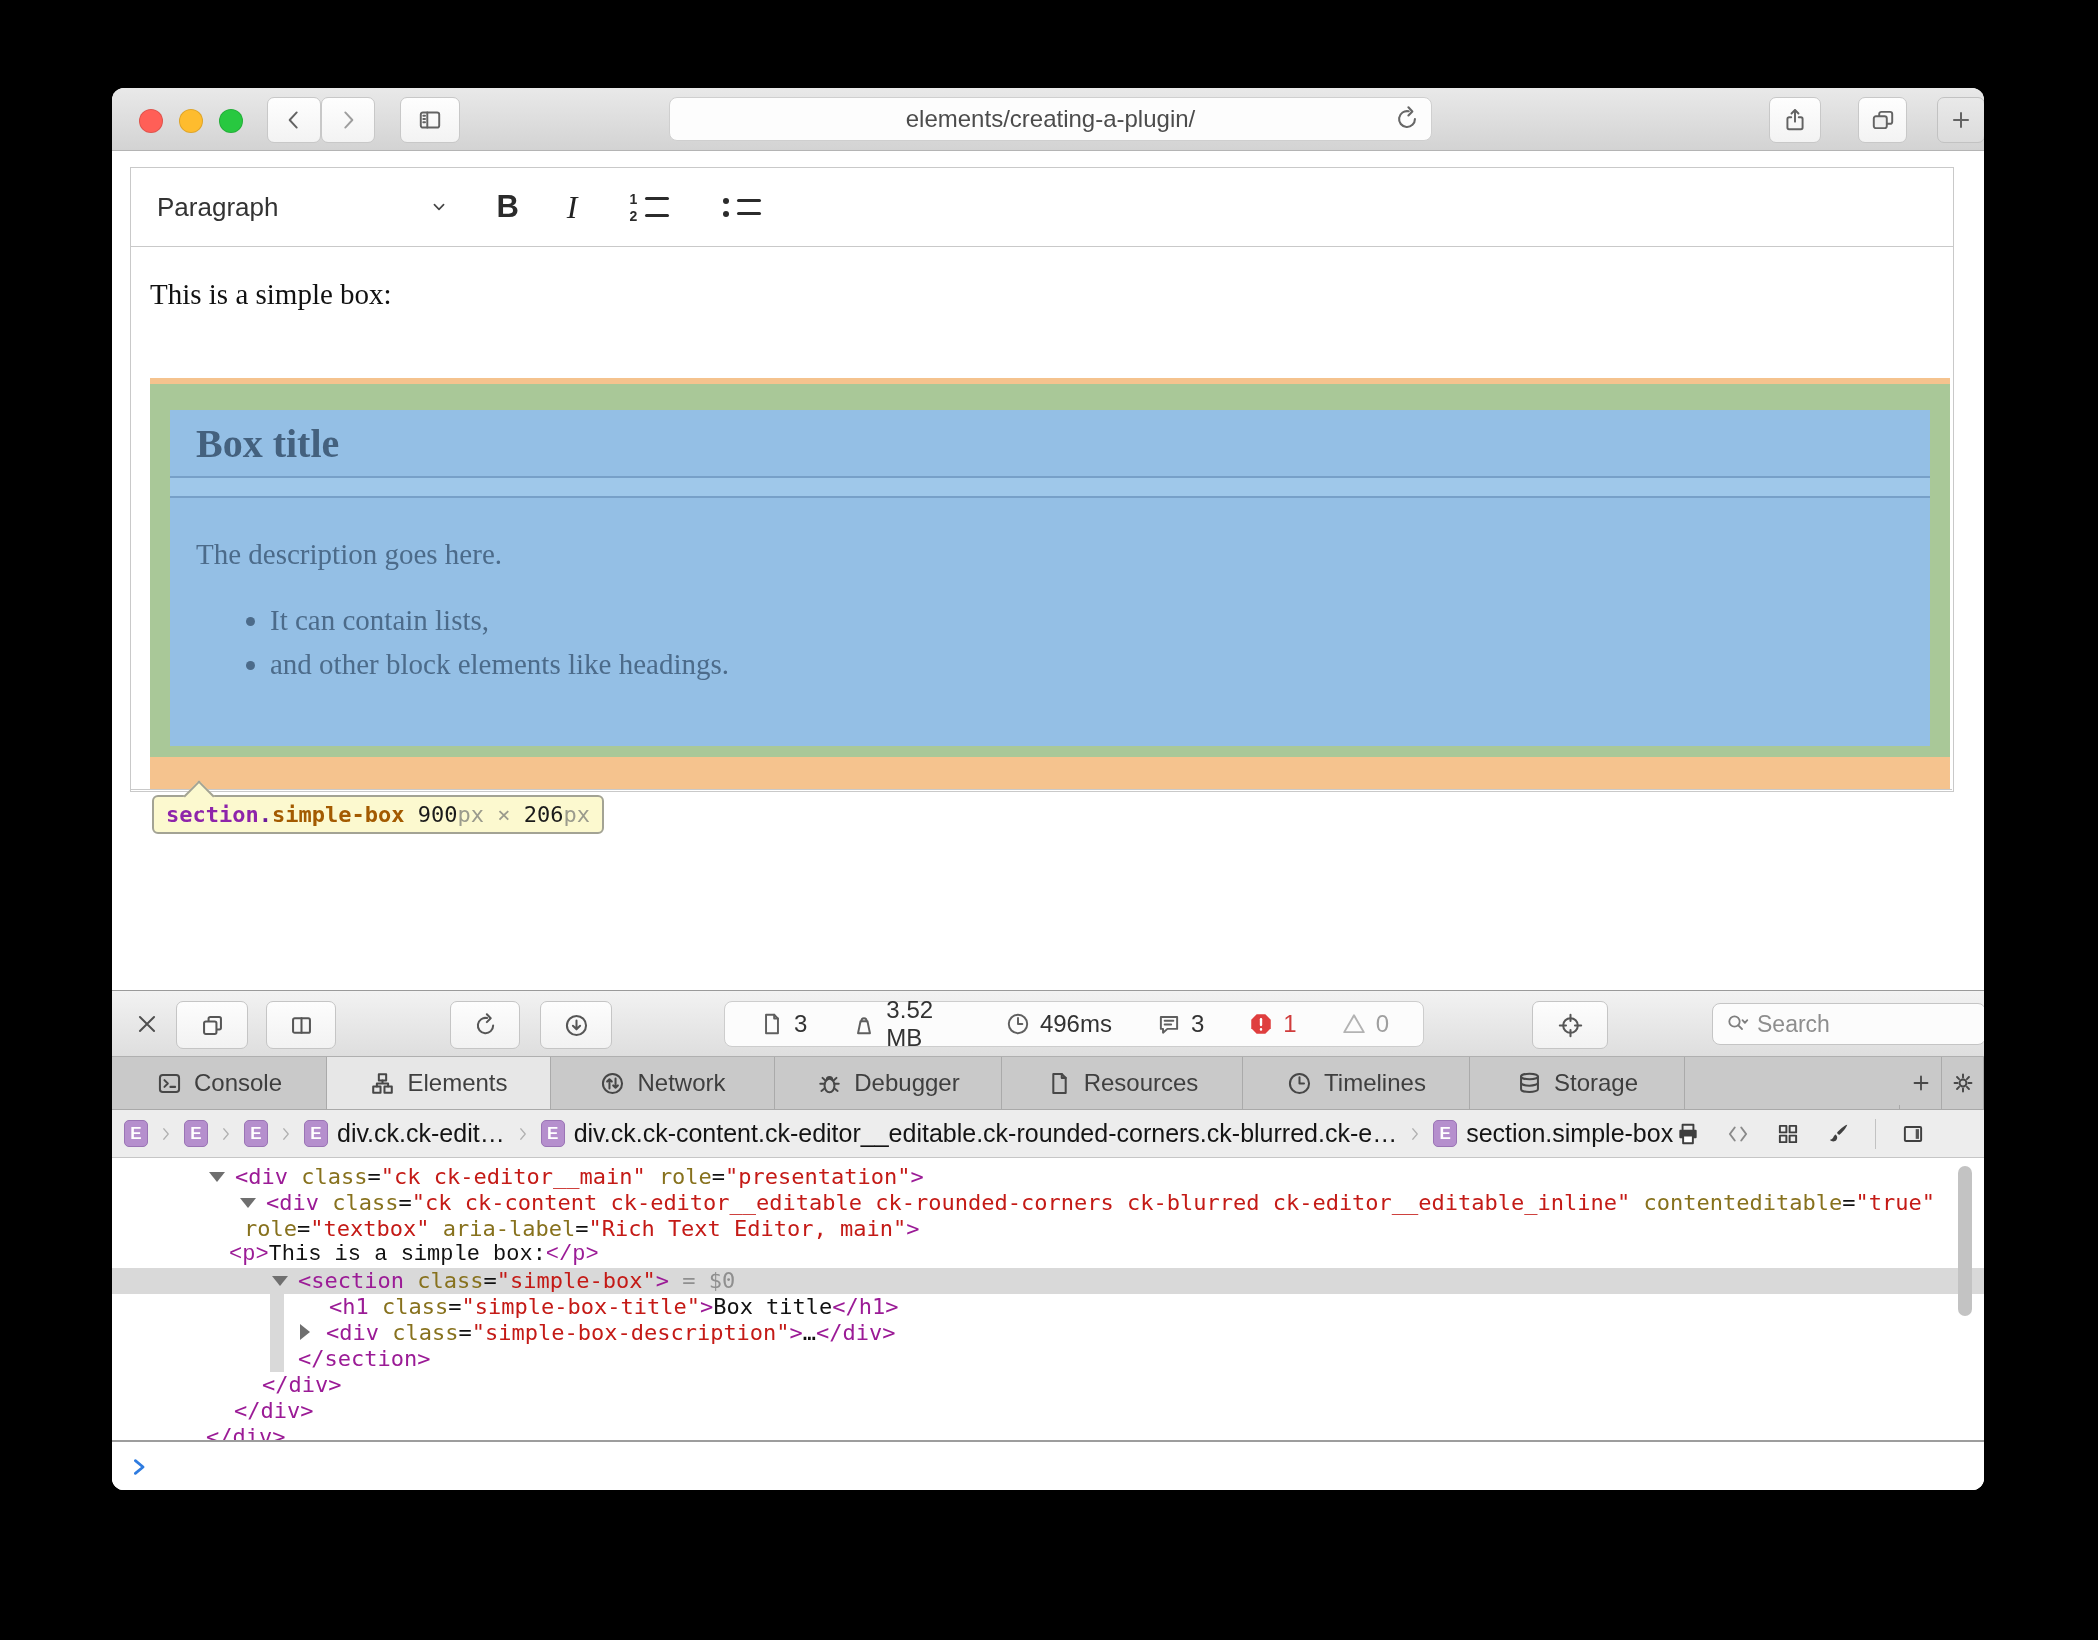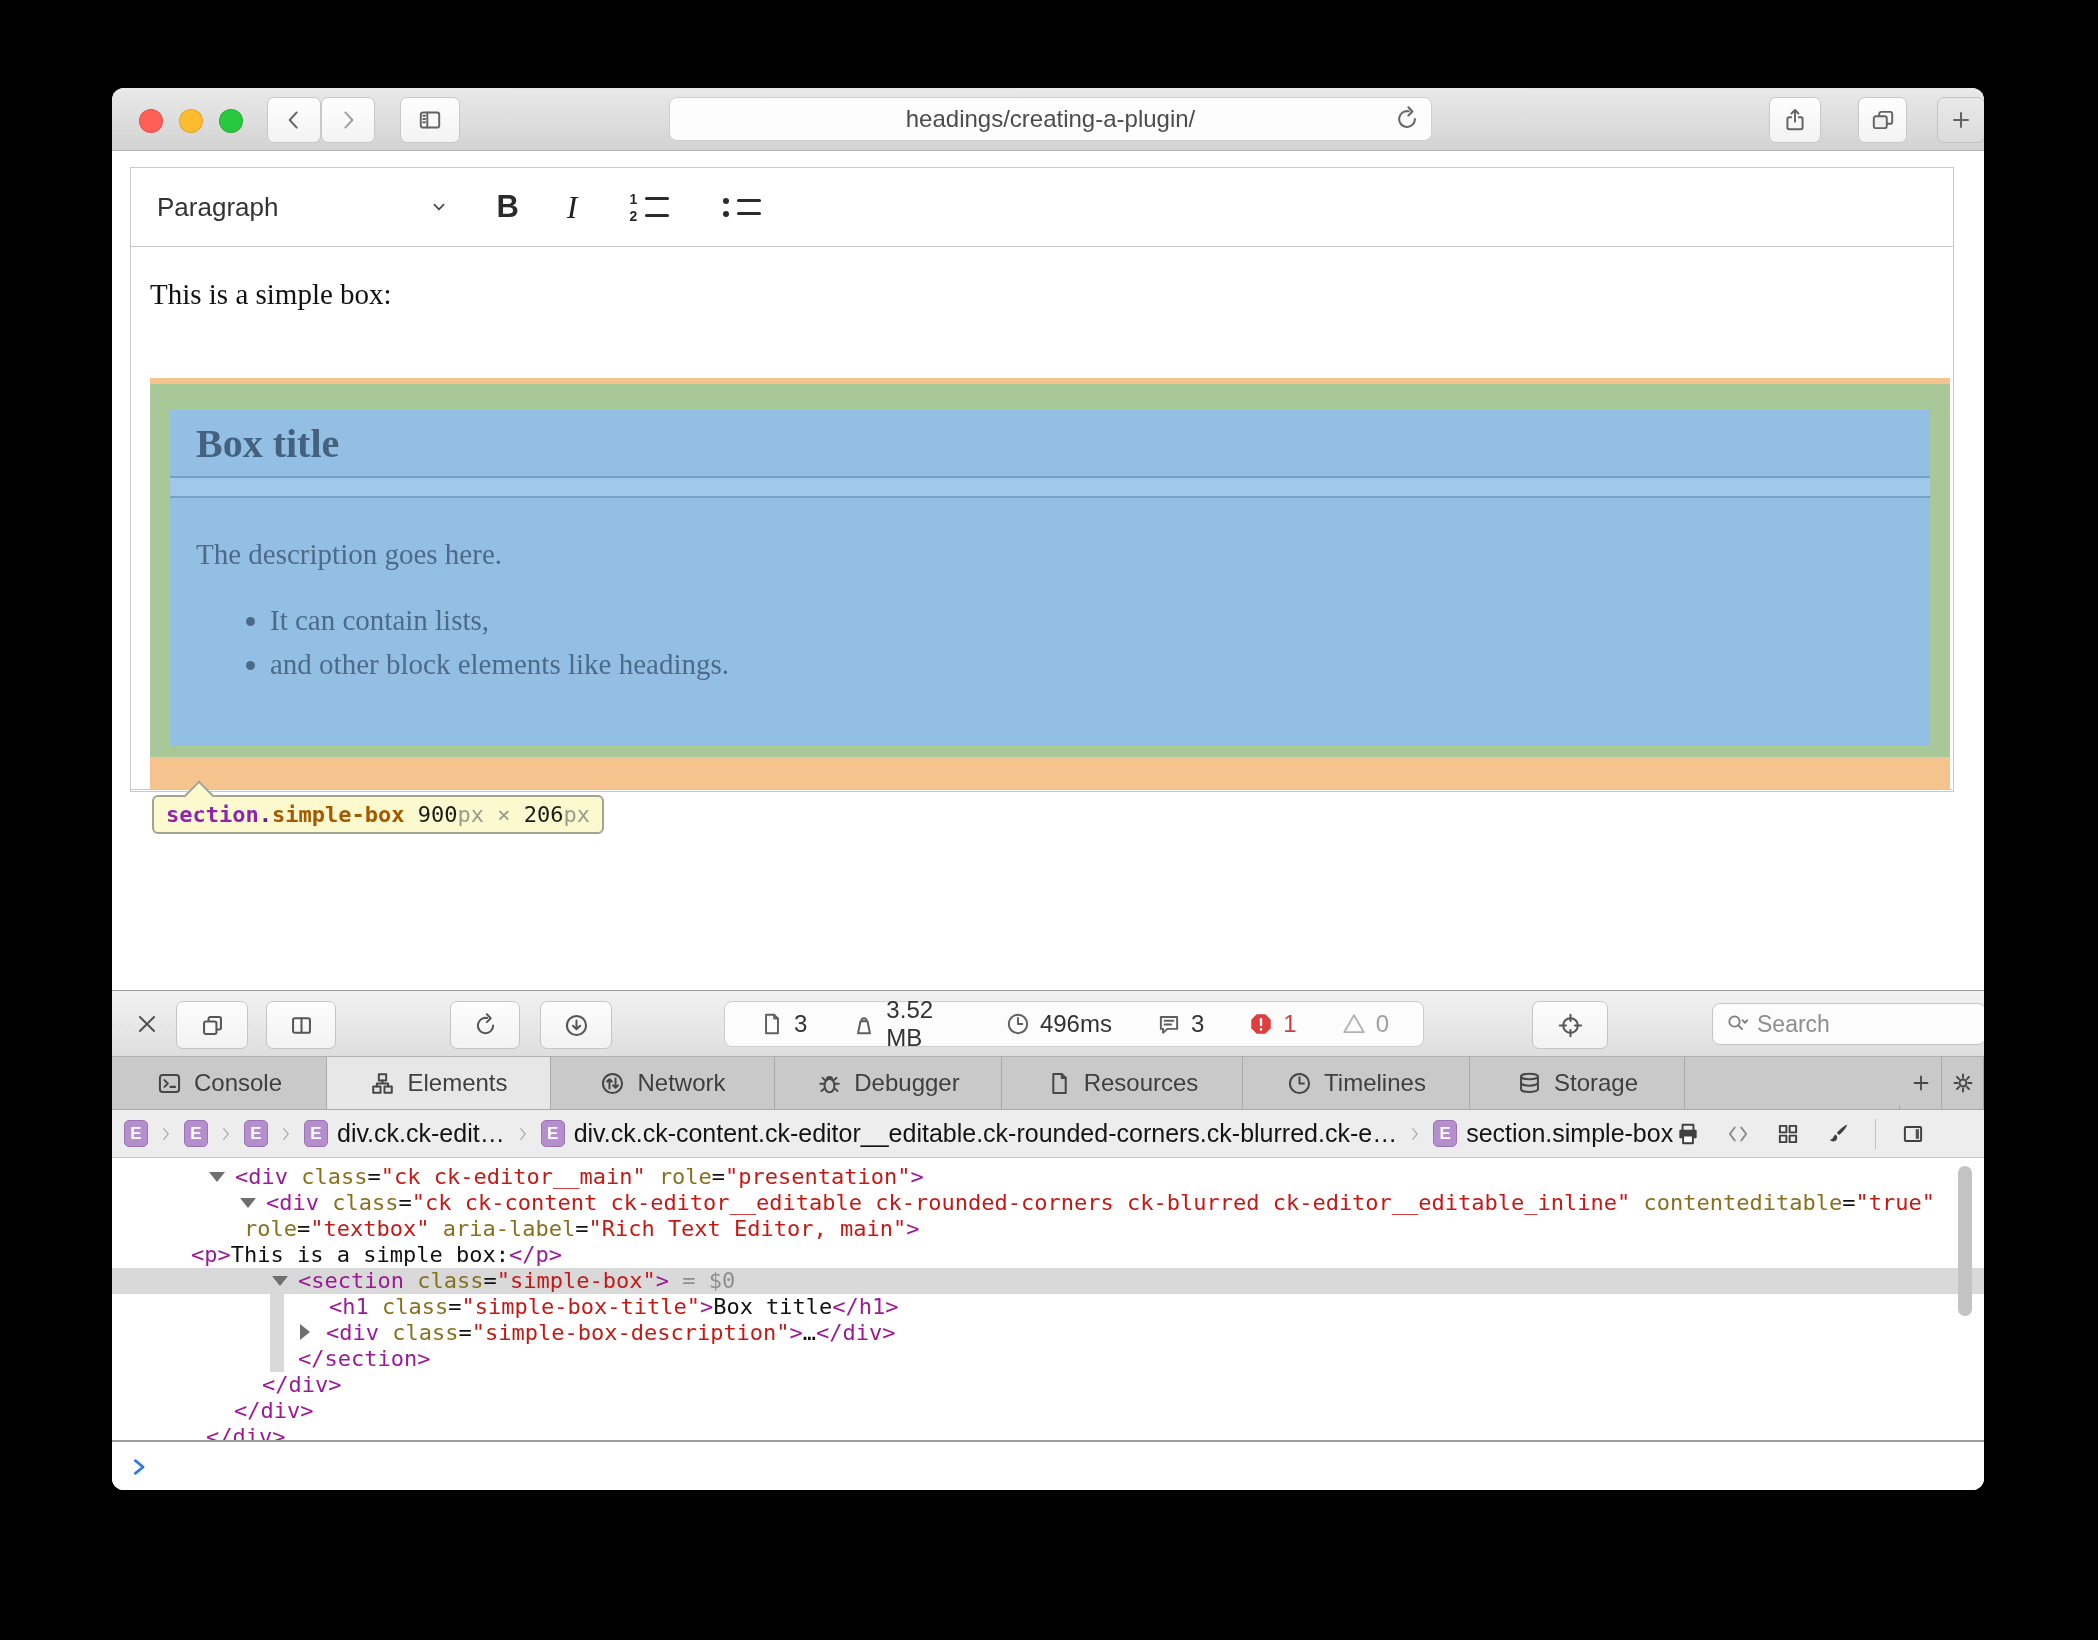--- a/index.html
+++ b/index.html
@@ -135,21 +135,21 @@
             <rect x="3.5" y="5" width="17" height="14" rx="2"></rect>
             <line x1="9.5" y1="5" x2="9.5" y2="19"></line>
             <line x1="5.8" y1="8" x2="7.4" y2="8"></line>
             <line x1="5.8" y1="11" x2="7.4" y2="11"></line>
             <line x1="5.8" y1="14" x2="7.4" y2="14"></line>
           </svg>
         </span>
       </div>
 
     <div class="url-field">
-      <span class="url-text">headings/creating-a-plugin/</span>
+      <span class="url-text">elements/creating-a-plugin/</span>
       <span class="url-reload">
           <svg class="ic" viewBox="0 0 24 24">
             <path d="M18.8 12 A6.8 6.8 0 1 1 13.5 5.4"></path>
             <path d="M13.2 2 L16.6 5.5 L13.2 9"></path>
           </svg>
         </span>
     </div>
 
     <div class="tb-btn" style="left:1657px;width:50px">
         <span>
@@ -535,21 +535,21 @@
           </span>
       </span>
     </div>
 
     <div class="dom-tree">
       <div class="guide-bar"></div>
       <div>
           <div class="code-line" style="padding-left: 123px;"><span class="tri down" style="left: 97px;"></span><span class="tag">&lt;div </span><span class="attr">class</span><span class="pln">=</span><span class="val">"ck ck-editor__main"</span><span class="pln"> </span><span class="attr">role</span><span class="pln">=</span><span class="val">"presentation"</span><span class="tag">&gt;</span></div>
           <div class="code-line" style="padding-left: 154px;"><span class="tri down" style="left: 128px;"></span><span class="tag">&lt;div </span><span class="attr">class</span><span class="pln">=</span><span class="val">"ck ck-content ck-editor__editable ck-rounded-corners ck-blurred ck-editor__editable_inline"</span><span class="pln"> </span><span class="attr">contenteditable</span><span class="pln">=</span><span class="val">"true"</span></div>
           <div class="code-line" style="padding-left: 132px;"><span class="attr">role</span><span class="pln">=</span><span class="val">"textbox"</span><span class="pln"> </span><span class="attr">aria-label</span><span class="pln">=</span><span class="val">"Rich Text Editor, main"</span><span class="tag">&gt;</span></div>
-          <div class="code-line" style="padding-left: 79px;"><span class="tag">&lt;p&gt;</span><span class="pln">This is a simple box:</span><span class="tag">&lt;/p&gt;</span></div>
+          <div class="code-line" style="padding-left: 117px; font-family: Liberation Mono, monospace;"><span class="tag">&lt;p&gt;</span><span class="pln">This is a simple box:</span><span class="tag">&lt;/p&gt;</span></div>
           <div class="code-line selected" style="padding-left: 186px;"><span class="tri down" style="left: 160px;"></span><span class="tag">&lt;section </span><span class="attr">class</span><span class="pln">=</span><span class="val">"simple-box"</span><span class="tag">&gt;</span><span class="dim"> = $0</span></div>
           <div class="code-line" style="padding-left: 217px;"><span class="tag">&lt;h1 </span><span class="attr">class</span><span class="pln">=</span><span class="val">"simple-box-title"</span><span class="tag">&gt;</span><span class="pln">Box title</span><span class="tag">&lt;/h1&gt;</span></div>
           <div class="code-line" style="padding-left: 214px;"><span class="tri right" style="left: 188px;"></span><span class="tag">&lt;div </span><span class="attr">class</span><span class="pln">=</span><span class="val">"simple-box-description"</span><span class="tag">&gt;</span><span class="pln">…</span><span class="tag">&lt;/div&gt;</span></div>
           <div class="code-line" style="padding-left: 186px;"><span class="tag">&lt;/section&gt;</span></div>
           <div class="code-line" style="padding-left: 150px;"><span class="tag">&lt;/div&gt;</span></div>
           <div class="code-line" style="padding-left: 122px;"><span class="tag">&lt;/div&gt;</span></div>
           <div class="code-line" style="padding-left: 94px;"><span class="tag">&lt;/div&gt;</span></div>
         </div>
       <div class="tree-scrollbar"></div>
     </div>

